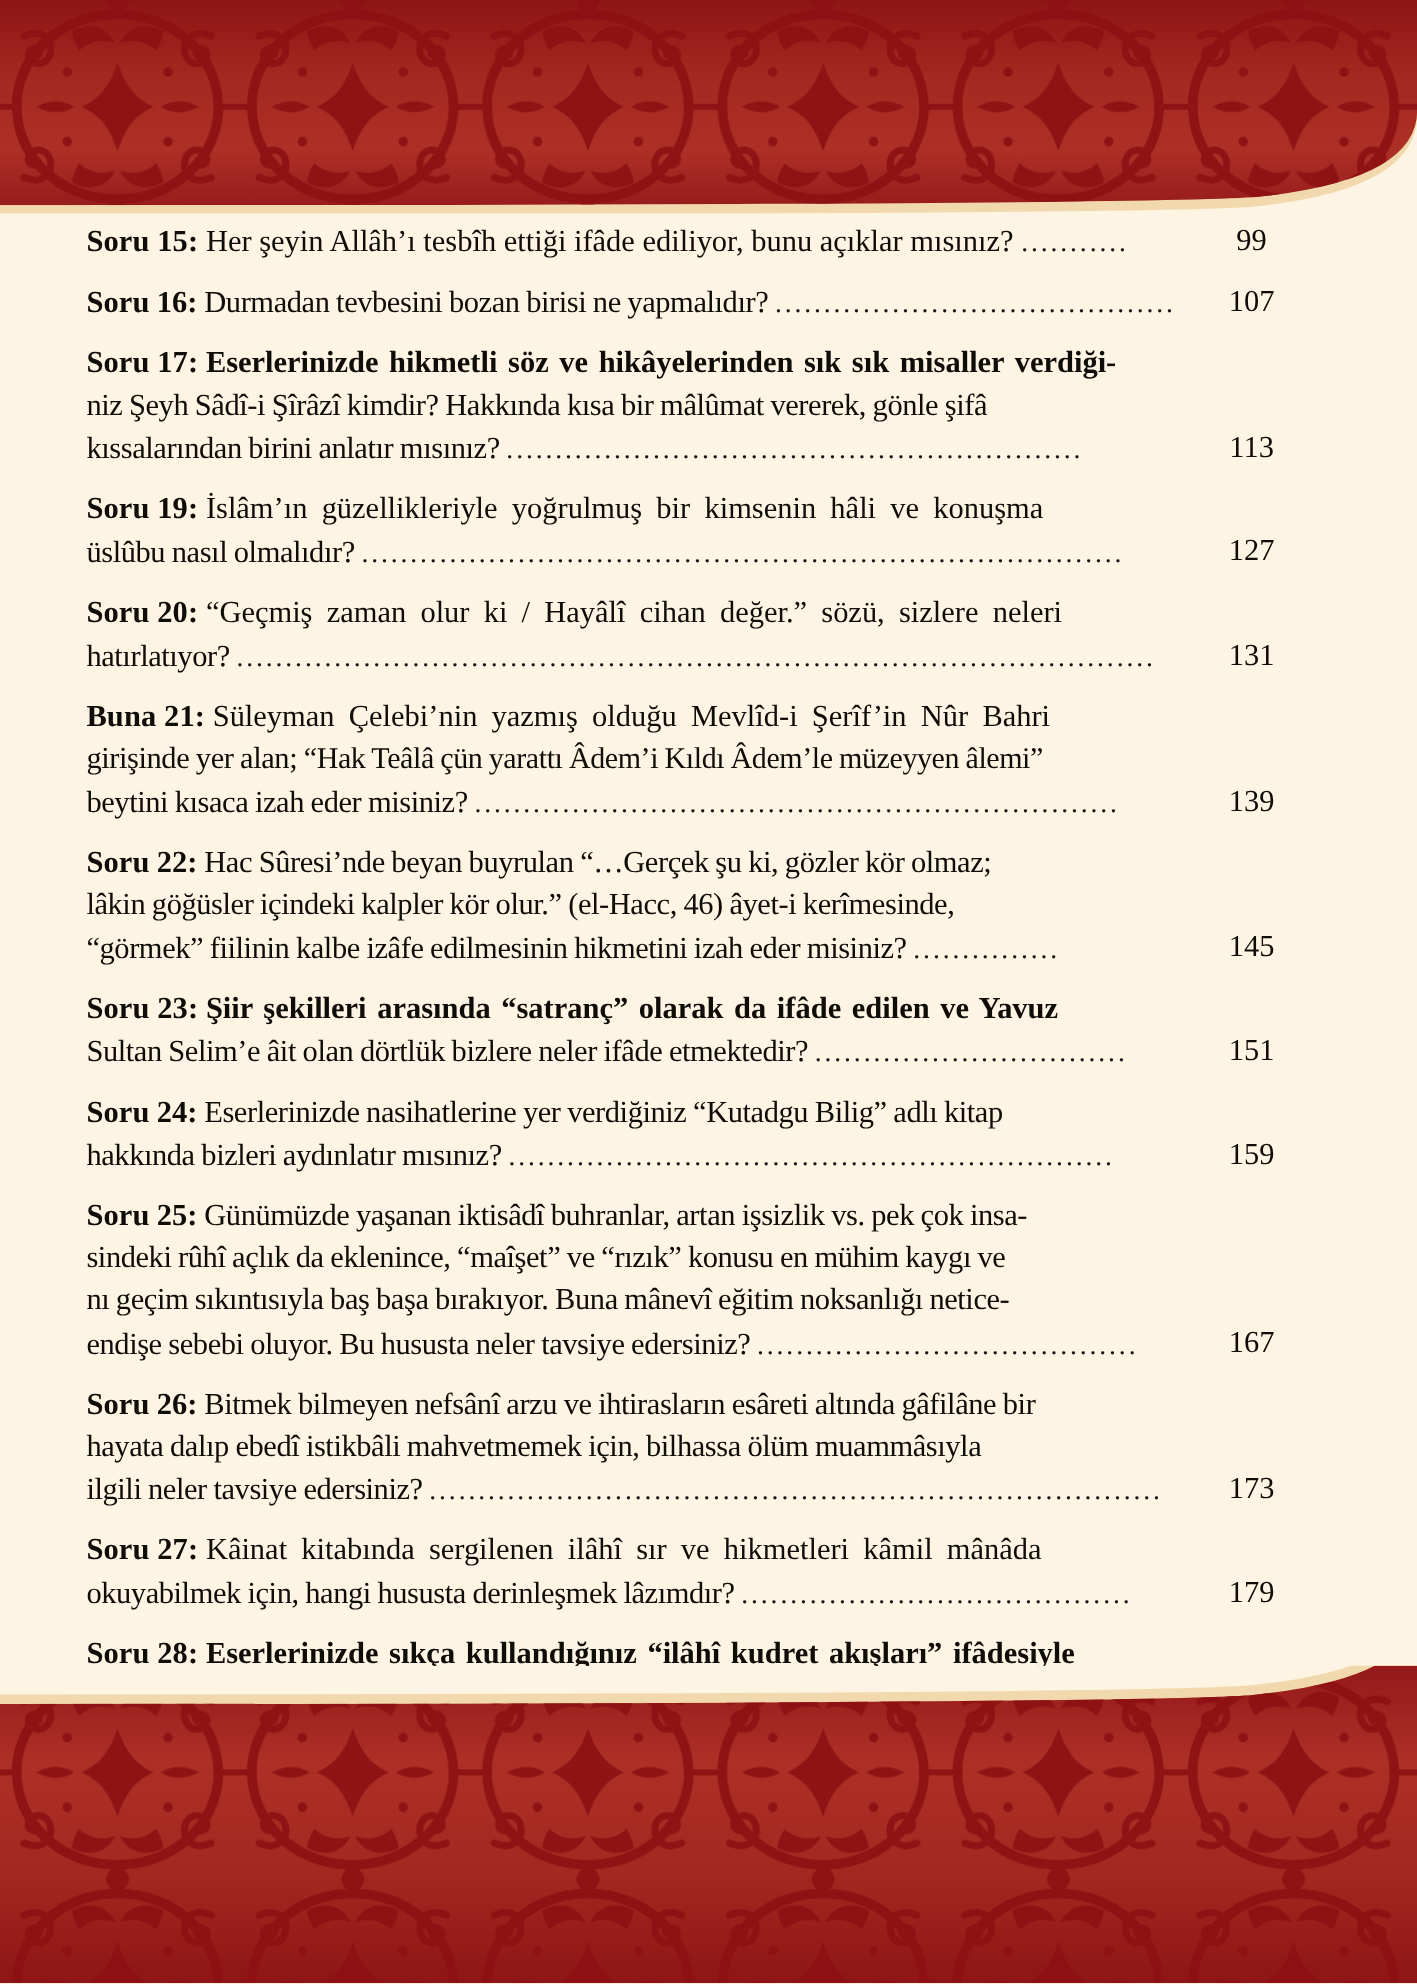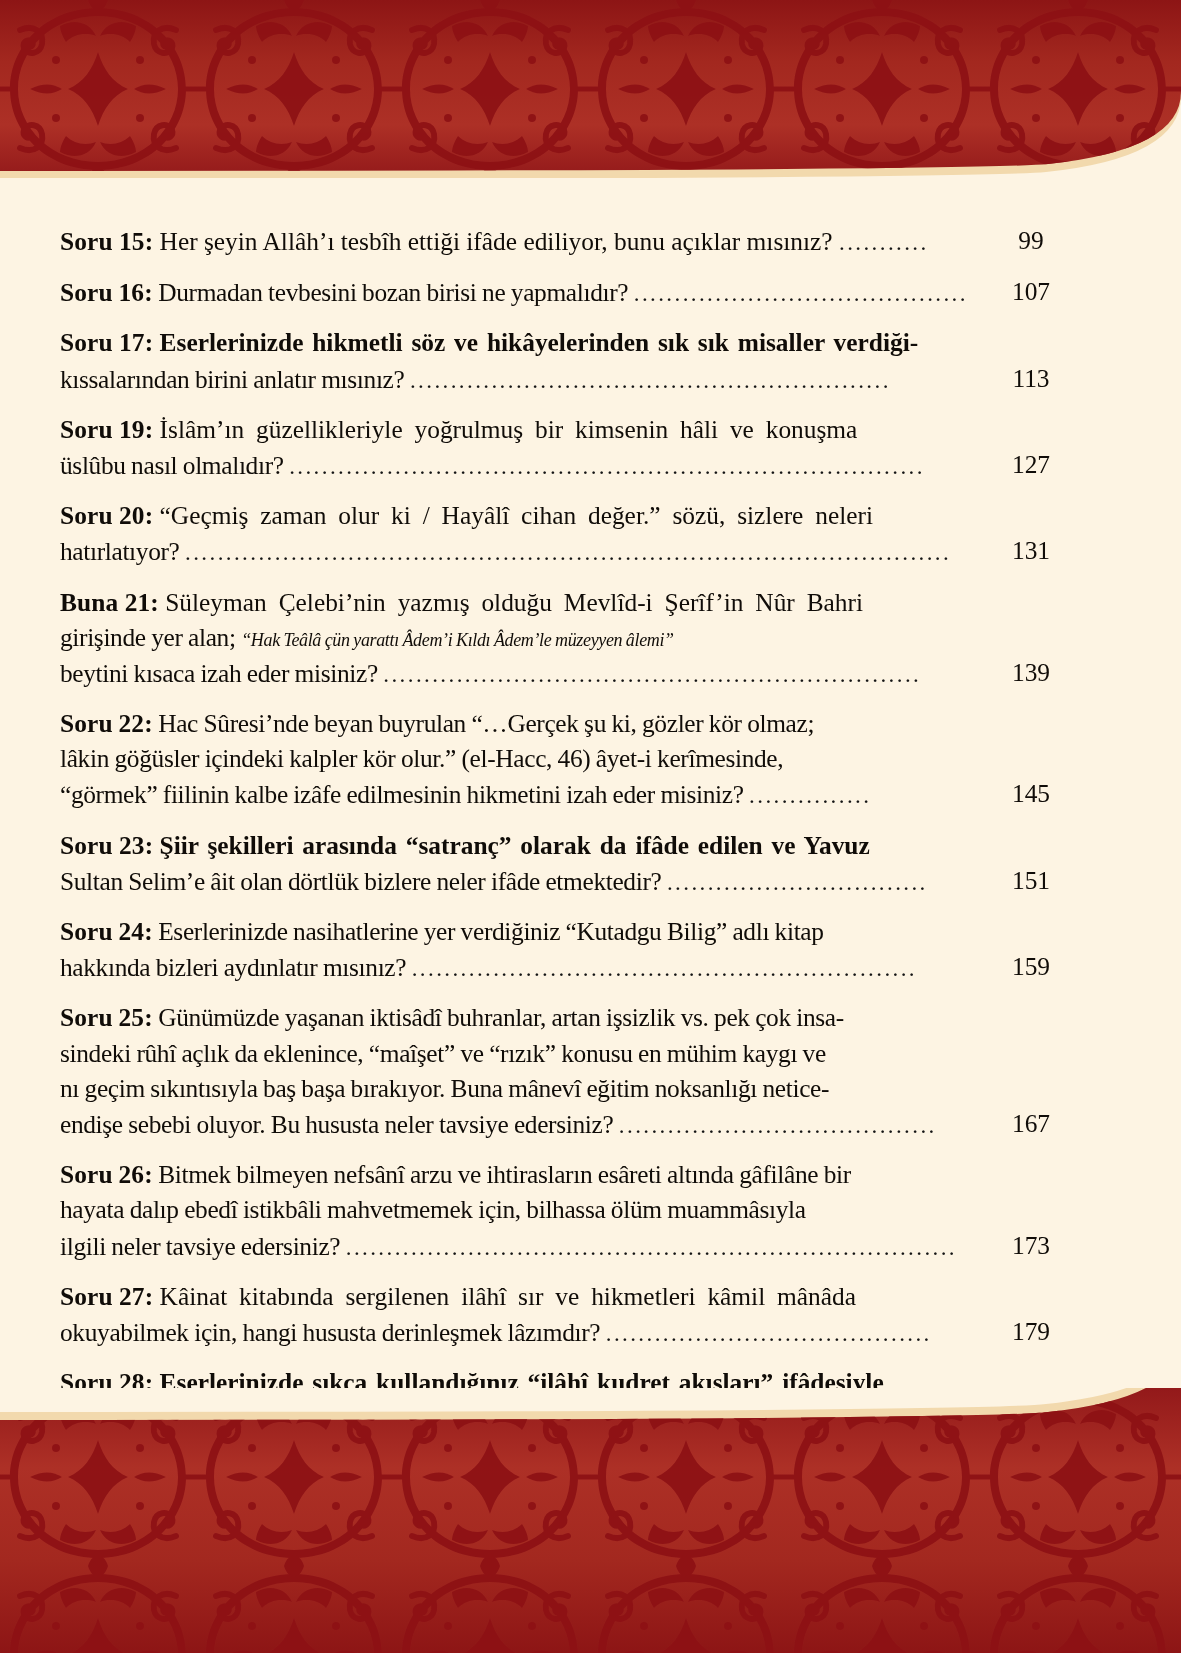--- a/index.html
+++ b/index.html
@@ -39,45 +39,43 @@
   }
   .band svg {
     display: block;
     width: 100%;
     height: 100%;
   }
 
   
   .toc {
     position: absolute;
-    left: 60px;
+    left: 72px;
     top: 183px;
     width: 1000px;
-    margin-top: 40px;
   }
 
   .toc-entry {
     position: relative;
     margin-bottom: 15px;
     font-size: 25.4px;
     line-height: 1.385;
     color: #100c08;
     text-align: justify;
     text-justify: inter-word;
   }
   .toc-entry:last-child { margin-bottom: 0; }
 
   .soru-label {
     font-weight: bold;
     letter-spacing: 0.1px;
   }
 
   .quote-italic {
-    font-style: italic;
-    font-size: 18px;
+    font-size: 25px;
   }
 
   
   .leader {
     letter-spacing: 2.4px;
     font-size: 23px;
     color: #141414;
   }
 
   .pagenum {
@@ -197,20 +195,21 @@
         </span>
         <span class="entry-page pagenum">107</span>
       </div>
     </div>
 
     <div class="toc-entry">
       <div>
         <span class="soru-label">Soru 17:</span>
         <span class="loose">Eserlerinizde hikmetli söz ve hikâyelerinden sık sık misaller verdiği-</span>
       </div>
+      <div class="tight">niz Şeyh Sâdî-i Şîrâzî kimdir? Hakkında kısa bir mâlûmat vererek, gönle şifâ</div>
       <div class="entry-row">
         <span class="entry-text tight">
           <span>kıssalarından birini anlatır mısınız?</span>
           <span class="leader">...........................................................</span>
         </span>
         <span class="entry-page pagenum">113</span>
       </div>
     </div>
 
 

